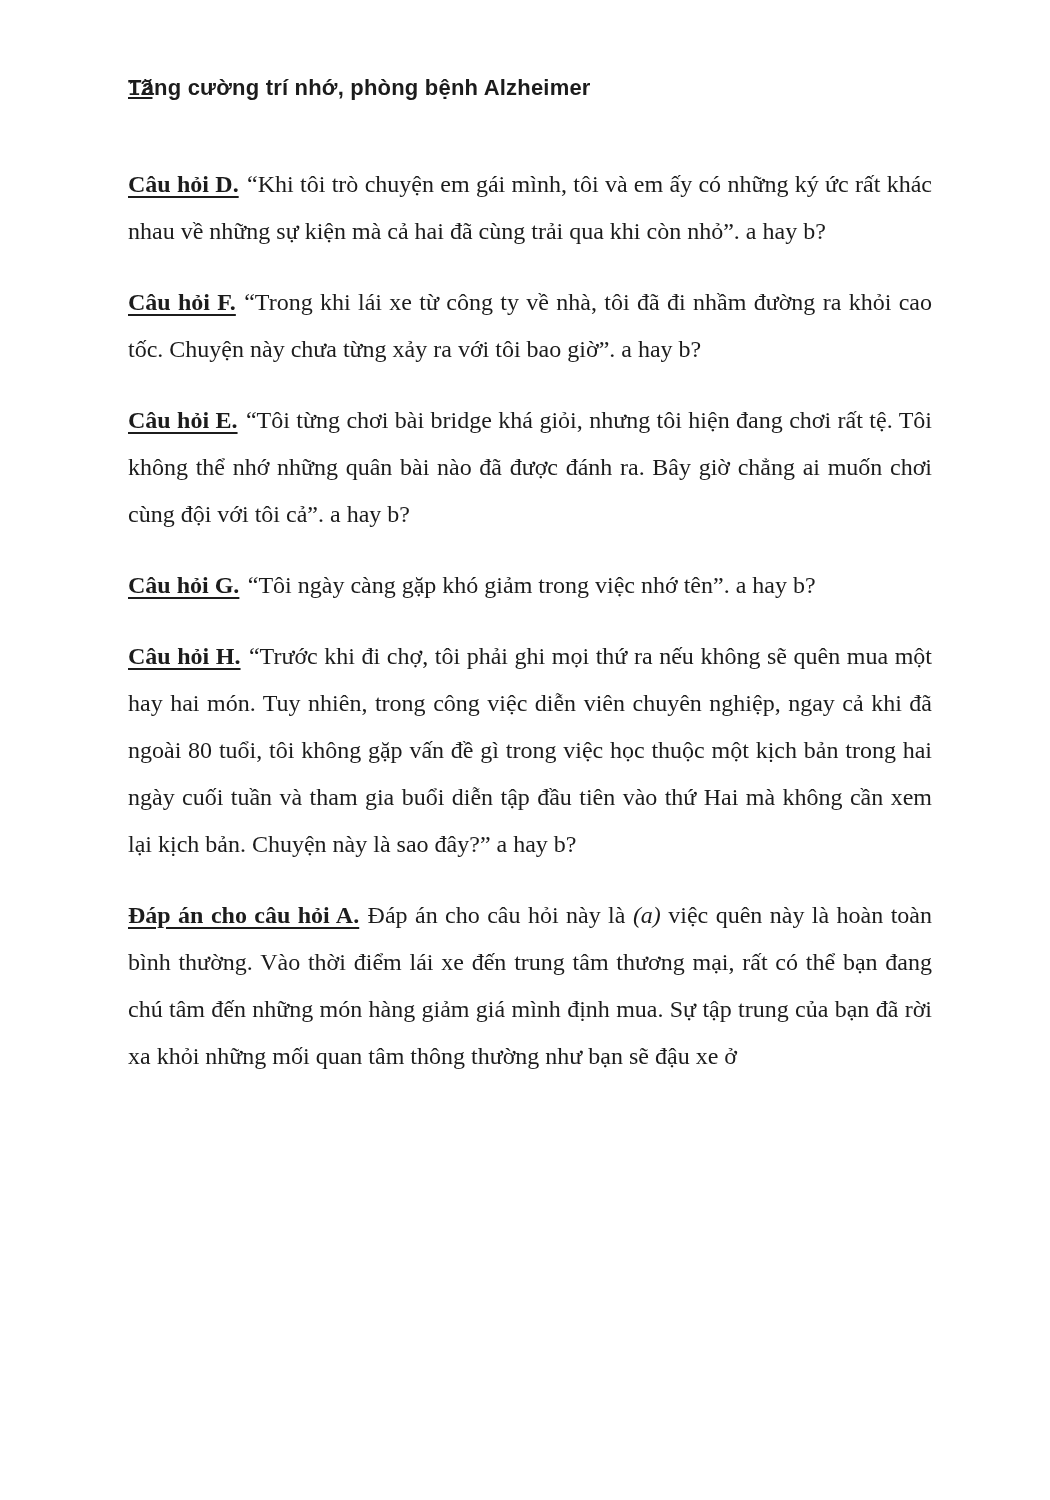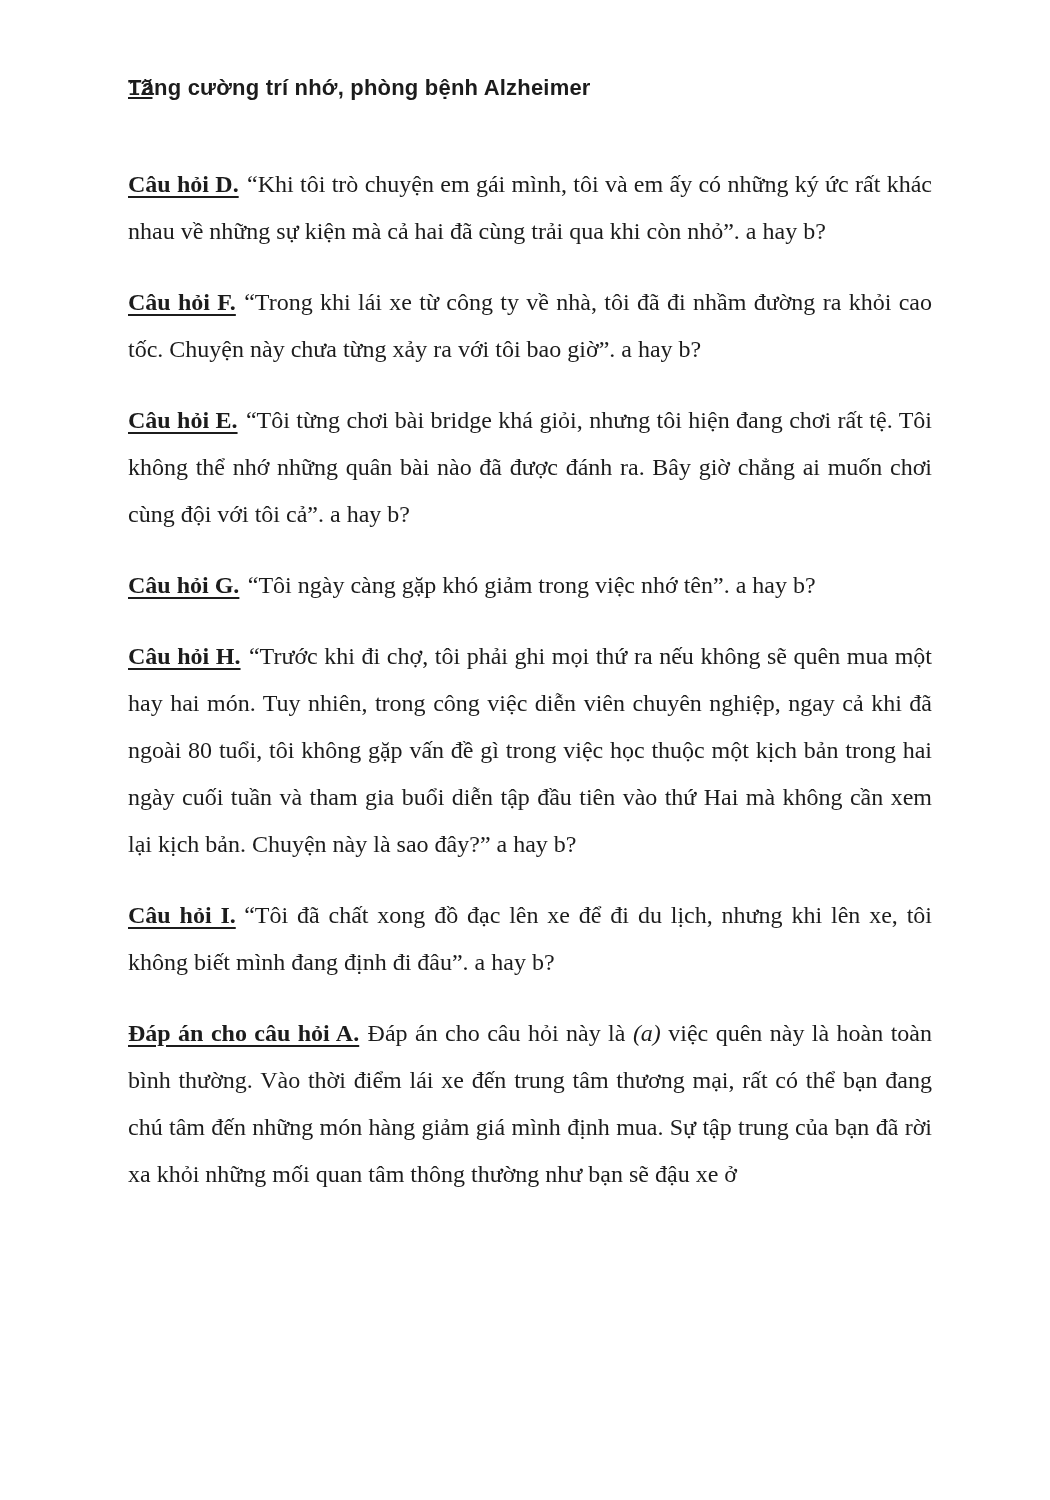--- a/index.html
+++ b/index.html
@@ -75,18 +75,17 @@
     <p class="para"><span class="label">Câu hỏi D.</span><span>“Khi tôi trò chuyện em gái mình, tôi và em ấy có những ký ức rất khác nhau về những sự kiện mà cả hai đã cùng trải qua khi còn nhỏ”. a hay b?</span></p>
 
     <p class="para"><span class="label">Câu hỏi F.</span><span>“Trong khi lái xe từ công ty về nhà, tôi đã đi nhầm đường ra khỏi cao tốc. Chuyện này chưa từng xảy ra với tôi bao giờ”. a hay b?</span></p>
 
     <p class="para"><span class="label">Câu hỏi E.</span><span>“Tôi từng chơi bài bridge khá giỏi, nhưng tôi hiện đang chơi rất tệ. Tôi không thể nhớ những quân bài nào đã được đánh ra. Bây giờ chẳng ai muốn chơi cùng đội với tôi cả”. a hay b?</span></p>
 
     <p class="para"><span class="label">Câu hỏi G.</span><span>“Tôi ngày càng gặp khó giảm trong việc nhớ tên”. a hay b?</span></p>
 
     <p class="para"><span class="label">Câu hỏi H.</span><span>“Trước khi đi chợ, tôi phải ghi mọi thứ ra nếu không sẽ quên mua một hay hai món. Tuy nhiên, trong công việc diễn viên chuyên nghiệp, ngay cả khi đã ngoài 80 tuổi, tôi không gặp vấn đề gì trong việc học thuộc một kịch bản trong hai ngày cuối tuần và tham gia buổi diễn tập đầu tiên vào thứ Hai mà không cần xem lại kịch bản. Chuyện này là sao đây?” a hay b?</span></p>
 
-    <p class="para"><span class="label">Câu hỏi I.</span><span>“Tôi đã chất xong đồ đạc lên xe để đi du lịch, nhưng khi lên xe, tôi không biết mình đang định đi đâu”. a hay b?</span></p>
 
     <p class="para"><span class="label">Đáp án cho câu hỏi A.</span><span>Đáp án cho câu hỏi này là</span> <span class="italic">(a)</span> <span>việc quên này là hoàn toàn bình thường. Vào thời điểm lái xe đến trung tâm thương mại, rất có thể bạn đang chú tâm đến những món hàng giảm giá mình định mua. Sự tập trung của bạn đã rời xa khỏi những mối quan tâm thông thường như bạn sẽ đậu xe ở</span></p>
 
   </div>
 </div>
 
 </body></html>

